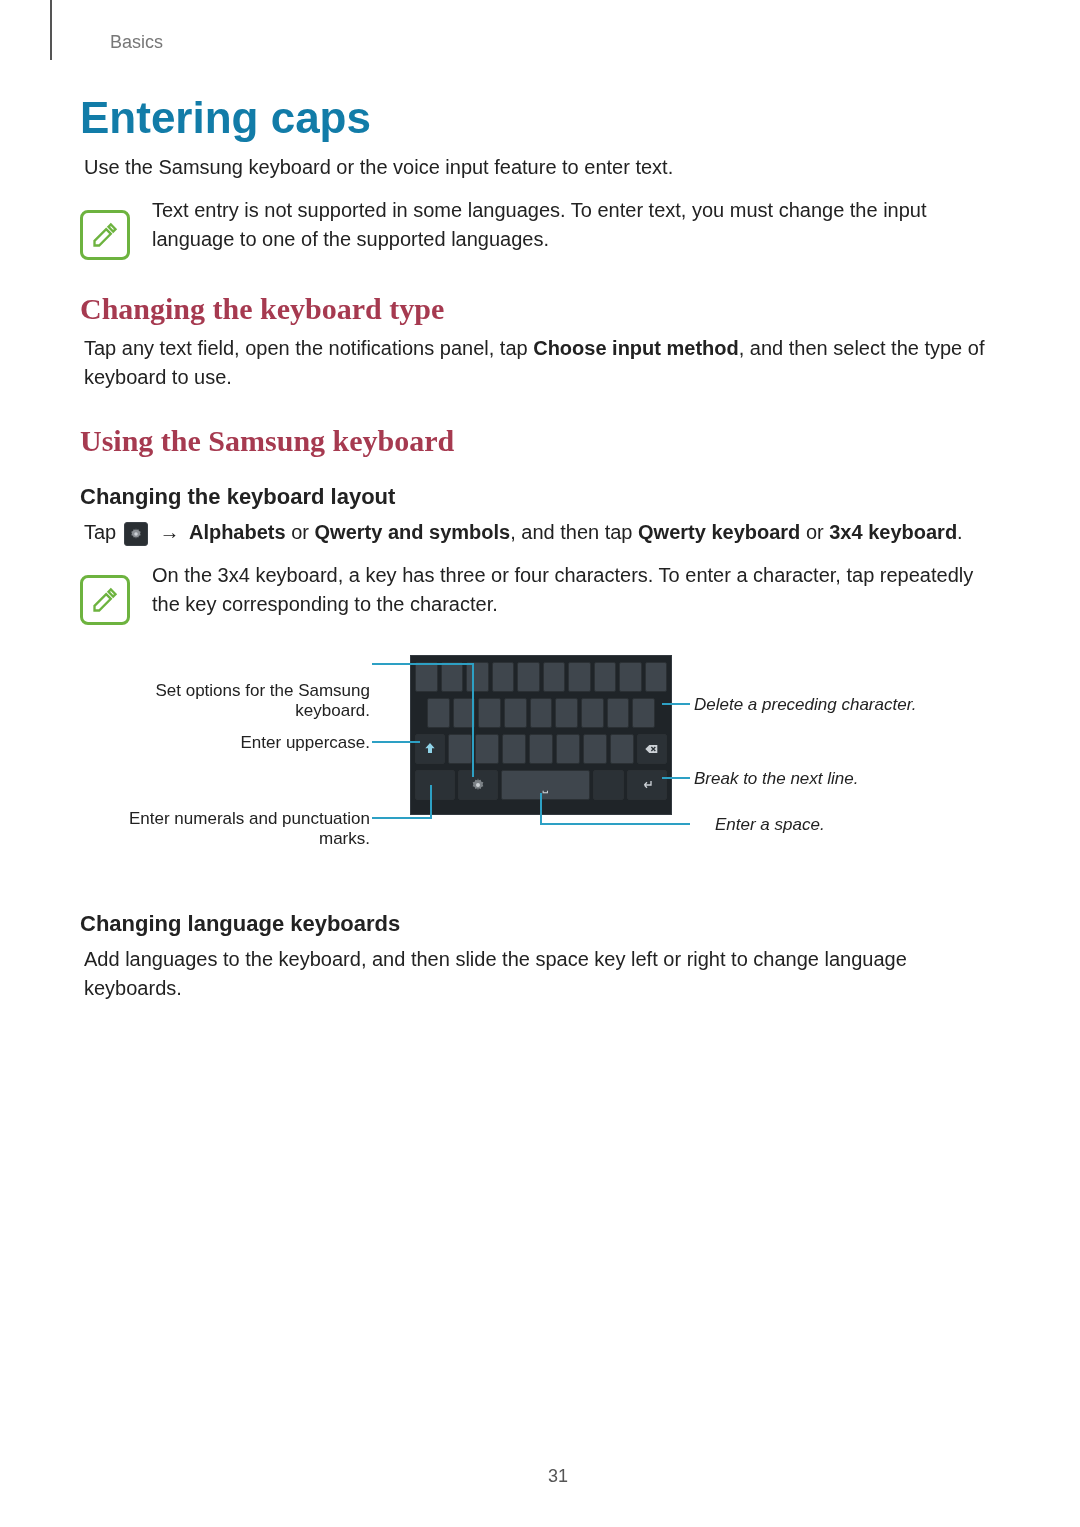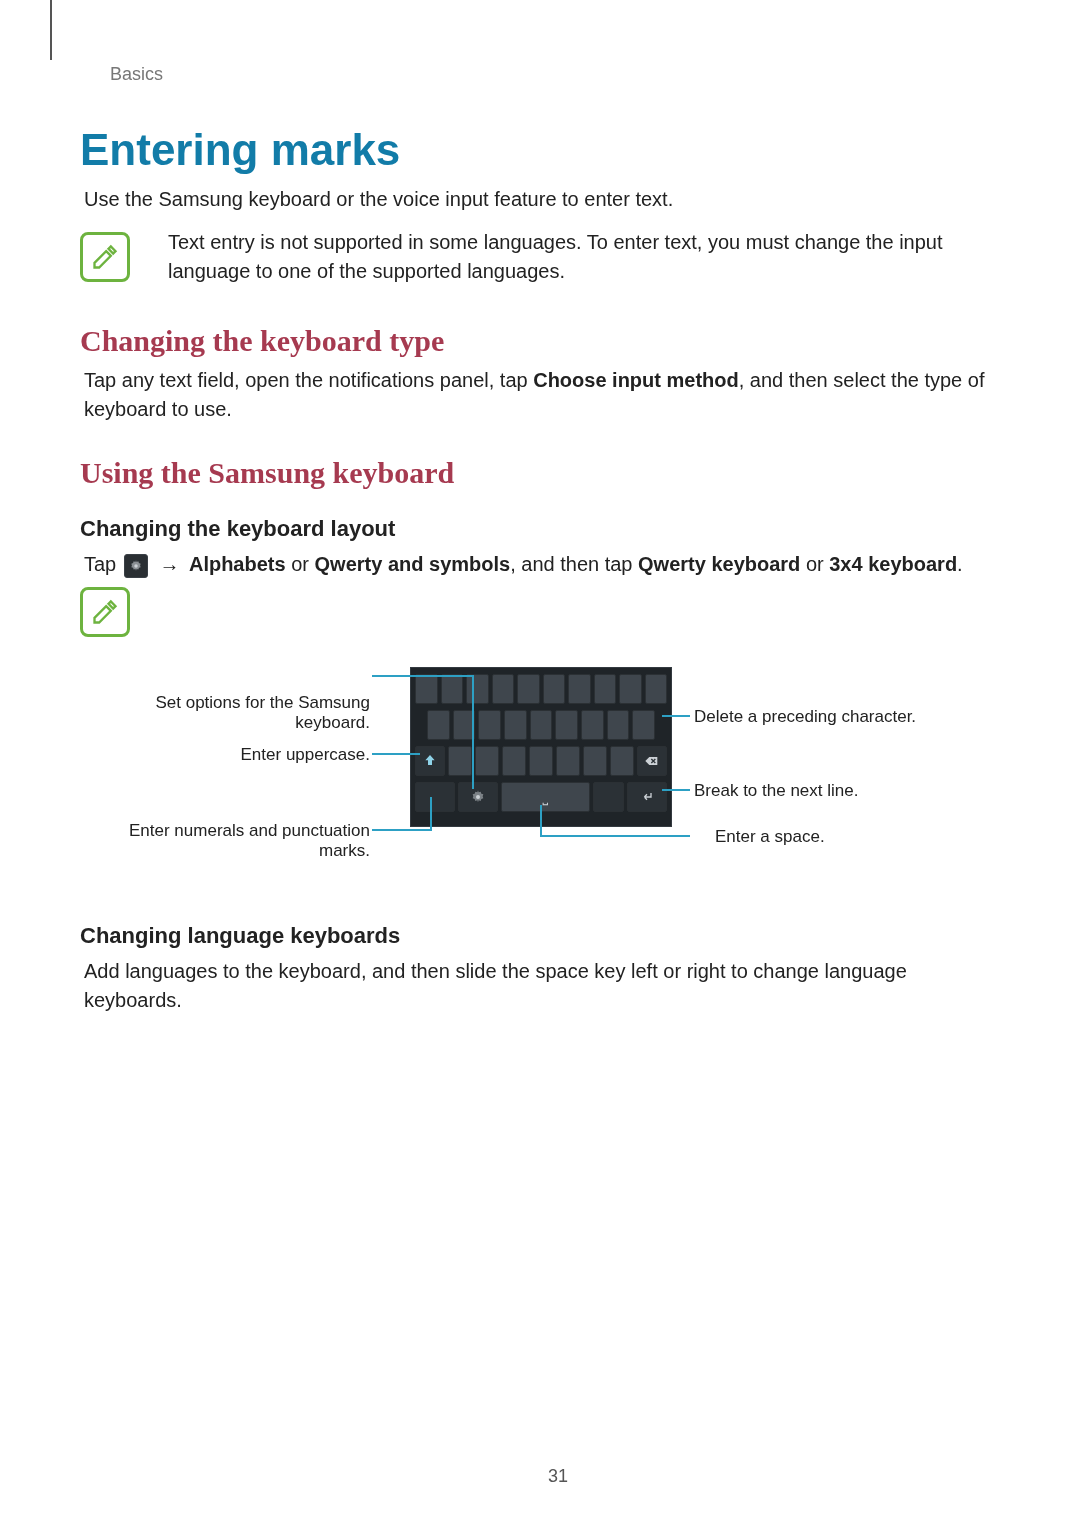--- a/index.html
+++ b/index.html
@@ -1,53 +1,53 @@
 <!DOCTYPE html>
 <html><head>
 <meta charset="utf-8">
 <style>
   html, body { margin:0; padding:0; background:#fff; font-family:"Segoe UI", Arial, sans-serif; color:#222; }
-  .page { width:1080px; height:1527px; position:relative; box-sizing:border-box; padding:60px 80px 0 80px; }
+  .page { width:1080px; height:1527px; position:relative; box-sizing:border-box; padding:28px 80px 0 80px; }
   .vline { position:absolute; left:50px; top:0; width:2px; height:60px; background:#555; }
   .breadcrumb { font-size:18px; color:#777; margin:4px 0 40px 30px; }
   h1 { color:#127ca8; font-size:44px; font-weight:700; margin:0 0 10px 0; }
   h2 { color:#a63a50; font-size:30px; font-weight:700; margin:32px 0 8px 0;font-family:Liberation Serif, serif; }
   h3 { color:#222; font-size:22px; font-weight:700; margin:26px 0 8px 0; }
   p { font-size:20px; line-height:1.45; margin:6px 4px; }
-  .note-row { display:flex; align-items:center; gap:34px; margin-top:8px; }
+  .note-row { display:flex; align-items:flex-end; gap:18px; margin-top:8px; }
   .note-icon { flex:0 0 44px; height:44px; border:3px solid #6db33f; border-radius:8px; display:flex; align-items:center; justify-content:center; }
   .note-icon svg { width:28px; height:28px; }
   .inline-icon { display:inline-flex; vertical-align:middle; width:22px; height:22px; background:#2a2f33; border:1px solid #3a4046; border-radius:3px; align-items:center; justify-content:center; margin:0 2px; }
   .inline-icon svg { width:14px; height:14px; }
   .arrow { display:inline-block; font-size:20px; margin:0 4px; }
   .pagenum { position:absolute; bottom:40px; left:0; right:0; text-align:center; font-size:18px; color:#555;margin-left:36px; }
 
   .kb-wrap { position:relative; width:860px; height:240px; margin:20px auto 10px auto; font-size:17px; color:#222; }
   .kb { position:absolute; left:300px; top:10px; width:260px; height:158px; background:#1f2428; border:1px solid #343a40; }
   .kb-row { position:absolute; left:4px; right:4px; height:30px; display:flex; gap:3px; }
   .kb-key { flex:1; background:#3f464d; border:1px solid #2b3034; border-radius:2px; }
   .kb-key.dark { background:#2b3136; }
   .kb-key.wide { flex:3; }
   .kb-key.half { flex:1.3; }
   .kb-key svg { width:16px; height:16px; display:block; margin:6px auto 0; }
   .kb-key .glyph { color:#ccd1d6; font-size:14px; text-align:center; display:block; margin-top:6px; }
 
   .callout-line { position:absolute; background:#2da0c4; }
   .callout-text { position:absolute; font-size:17px; line-height:1.2; }
-  .right { text-align:left; }
+  .right { text-align:left;font-style:italic; }
   .leftt { text-align:right; }
 </style>
 </head>
 <body>
 
 <div class="page">
   <div class="vline"></div>
   <div class="breadcrumb">Basics</div>
 
-  <h1>Entering marks</h1>
+  <h1>Entering caps</h1>
   <p>Use the Samsung keyboard or the voice input feature to enter text.</p>
 
   <div class="note-row">
     <div class="note-icon">
       <svg viewBox="0 0 24 24">
           <path fill="none" stroke="#6db33f" stroke-width="2" d="M3 17l10-10 4 4-10 10H3v-4zm12-12l2-2 4 4-2 2-4-4z"></path>
         </svg>
     </div>
     <p>Text entry is not supported in some languages. To enter text, you must change the input language to one of the supported languages.</p>
   </div>
@@ -71,20 +71,21 @@
     <span class="arrow">→</span>
     <b>Alphabets</b><span> or </span><b>Qwerty and symbols</b><span>, and then tap </span><b>Qwerty keyboard</b><span> or </span><b>3x4 keyboard</b><span>.</span>
   </p>
 
   <div class="note-row">
     <div class="note-icon">
       <svg viewBox="0 0 24 24">
           <path fill="none" stroke="#6db33f" stroke-width="2" d="M3 17l10-10 4 4-10 10H3v-4zm12-12l2-2 4 4-2 2-4-4z"></path>
         </svg>
     </div>
+    <p>On the 3x4 keyboard, a key has three or four characters. To enter a character, tap repeatedly the key corresponding to the character.</p>
   </div>
 
   <div class="kb-wrap">
     <div class="kb">
       <div class="kb-row" style="top:6px;">
         <div class="kb-key"></div>
           <div class="kb-key"></div>
           <div class="kb-key"></div>
           <div class="kb-key"></div>
           <div class="kb-key"></div>

